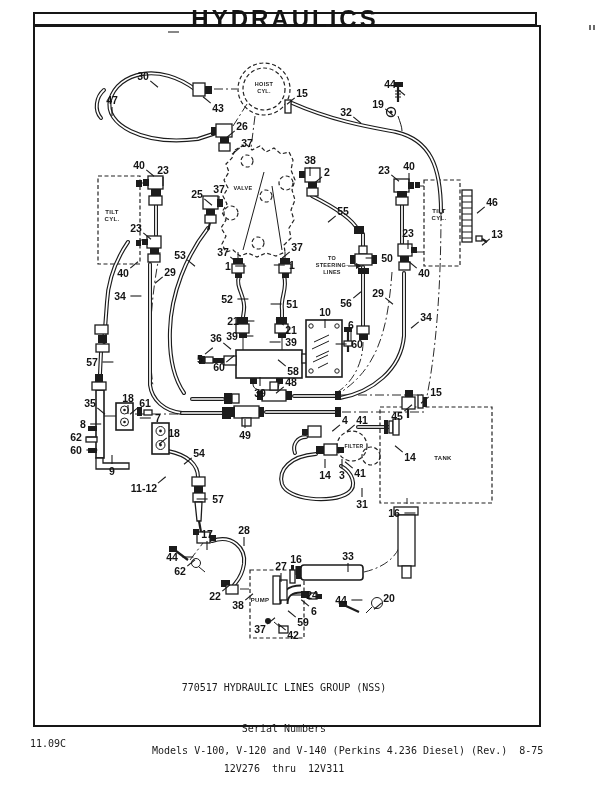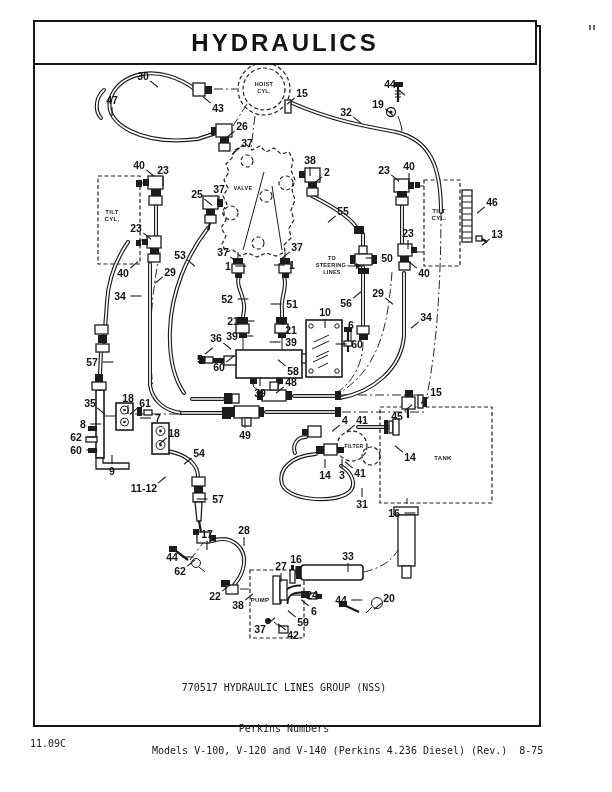--- a/index.html
+++ b/index.html
@@ -1,20 +1,20 @@
 <!DOCTYPE html>
 <html><head>
 <meta charset="utf-8">
 <style>
   html,body{margin:0;padding:0;background:#fff;}
   .page{position:relative;width:612px;height:792px;background:#fff;overflow:hidden;
         font-family:"Liberation Sans",sans-serif;}
   .frame{position:absolute;left:33px;top:25px;width:504px;height:698px;
          border:2.5px solid #171717;background:transparent;}
-  .title-bar{position:absolute;left:33px;top:20px;width:504px;height:45px;
+  .title-bar{position:absolute;left:33px;top:12px;width:504px;height:14px;
          border:2.5px solid #171717;display:flex;align-items:center;justify-content:center;
          background:#fff;box-sizing:border-box;}
   .title-bar h1{margin:0;font-size:24px;font-weight:700;letter-spacing:3px;color:#141414;
          font-family:"Liberation Sans",sans-serif;transform:scaleY(1.02);}
   svg.art{position:absolute;left:0;top:0;width:612px;height:792px;}
   .caption{position:absolute;left:134px;top:654px;width:300px;text-align:center;
          font-family:"DejaVu Sans Mono",monospace;font-size:10px;line-height:13.5px;
          color:#1a1a1a;white-space:pre;}
   .footer{position:absolute;left:0;top:738px;width:612px;height:20px;
          font-family:"DejaVu Sans Mono",monospace;font-size:10px;color:#1a1a1a;}
@@ -553,21 +553,22 @@
   </svg>
 
   <div class="frame"></div>
 
   <div class="title-bar">
     <h1>HYDRAULICS</h1>
   </div>
 
   <div class="caption">
     <div>770517 HYDRAULIC LINES GROUP (NSS)</div>
-    <div>Perkins Numbers</div>
+    <div>Serial Numbers</div>
+    <div>12V276  thru  12V311</div>
     
   </div>
 
   <div class="footer">
     <span class="pcode">11.09C</span>
     <span class="models">Models V-100, V-120 and V-140 (Perkins 4.236 Diesel) (Rev.)  8-75</span>
   </div>
 
 </div>
 

